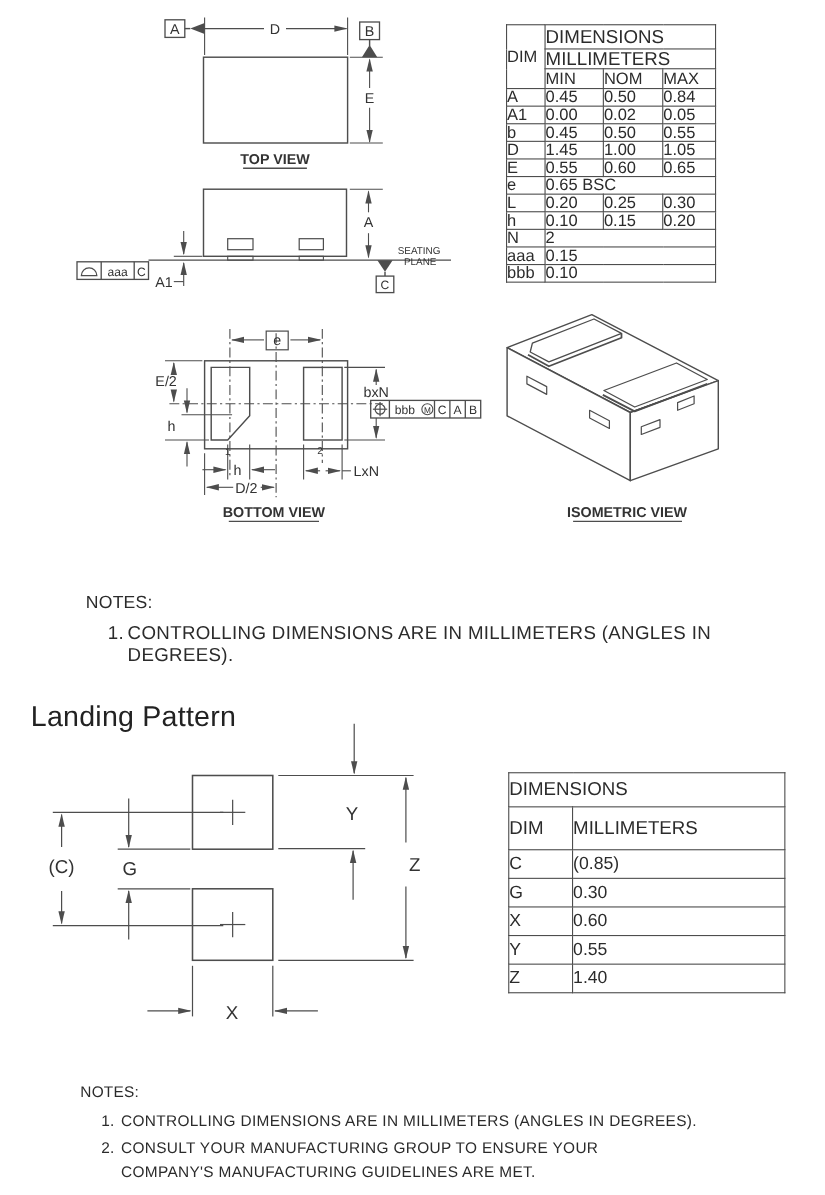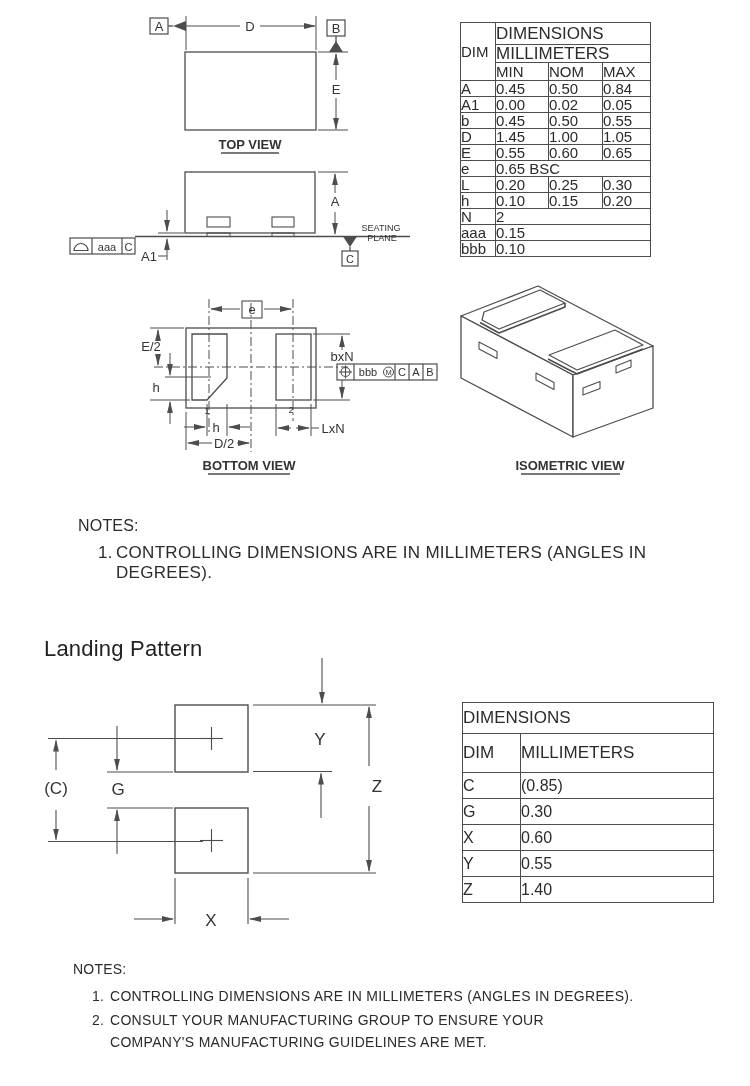--- a/index.html
+++ b/index.html
@@ -24,30 +24,30 @@
   .pkg-table tr.r-units{height:17px;}
   .pkg-table tr.r-cols{height:18px;}
 
   .lp-table{left:462px;top:702px;width:251px;}
   .lp-table td{font-size:16px;}
   .lp-table .hdr-big{font-size:17px;}
   .lp-table tr{height:26px;}
   .lp-table tr.r-title{height:31px;}
   .lp-table tr.r-cols{height:39px;}
 
-  .notes{position:absolute;}
+  .notes{position:absolute;margin-top:23px;}
   .notes-a{left:78px;top:517px;width:660px;}
   .notes-a .nt{font-size:16px;letter-spacing:.2px;}
   .notes-a .item{margin-top:8px;font-size:17px;letter-spacing:.3px;position:relative;padding-left:38px;}
   .notes-a .num{position:absolute;left:20px;}
   .notes-b{left:73px;top:961px;width:660px;}
   .notes-b .nt{font-size:14px;letter-spacing:.2px;}
   .notes-b .item{margin-top:8px;font-size:14px;letter-spacing:.3px;position:relative;padding-left:37px;line-height:22px;}
   .notes-b .num{position:absolute;left:19px;}
-  .lp-title{position:absolute;left:44px;top:636px;font-size:22px;color:#222;letter-spacing:.2px;}
+  .lp-title{position:absolute;left:28px;top:636px;font-size:26px;color:#222;letter-spacing:.2px;}
 </style>
 </head>
 <body>
 
 <div class="page">
 
 <svg width="750" height="1086" viewBox="0 0 750 1086">
   <defs>
     <marker id="arr" markerWidth="12" markerHeight="8" refX="11" refY="3.5" orient="auto" markerUnits="userSpaceOnUse">
       <path d="M12,3.5 L0,0.6 L0,6.4 Z" fill="#4d4d4d"></path>

